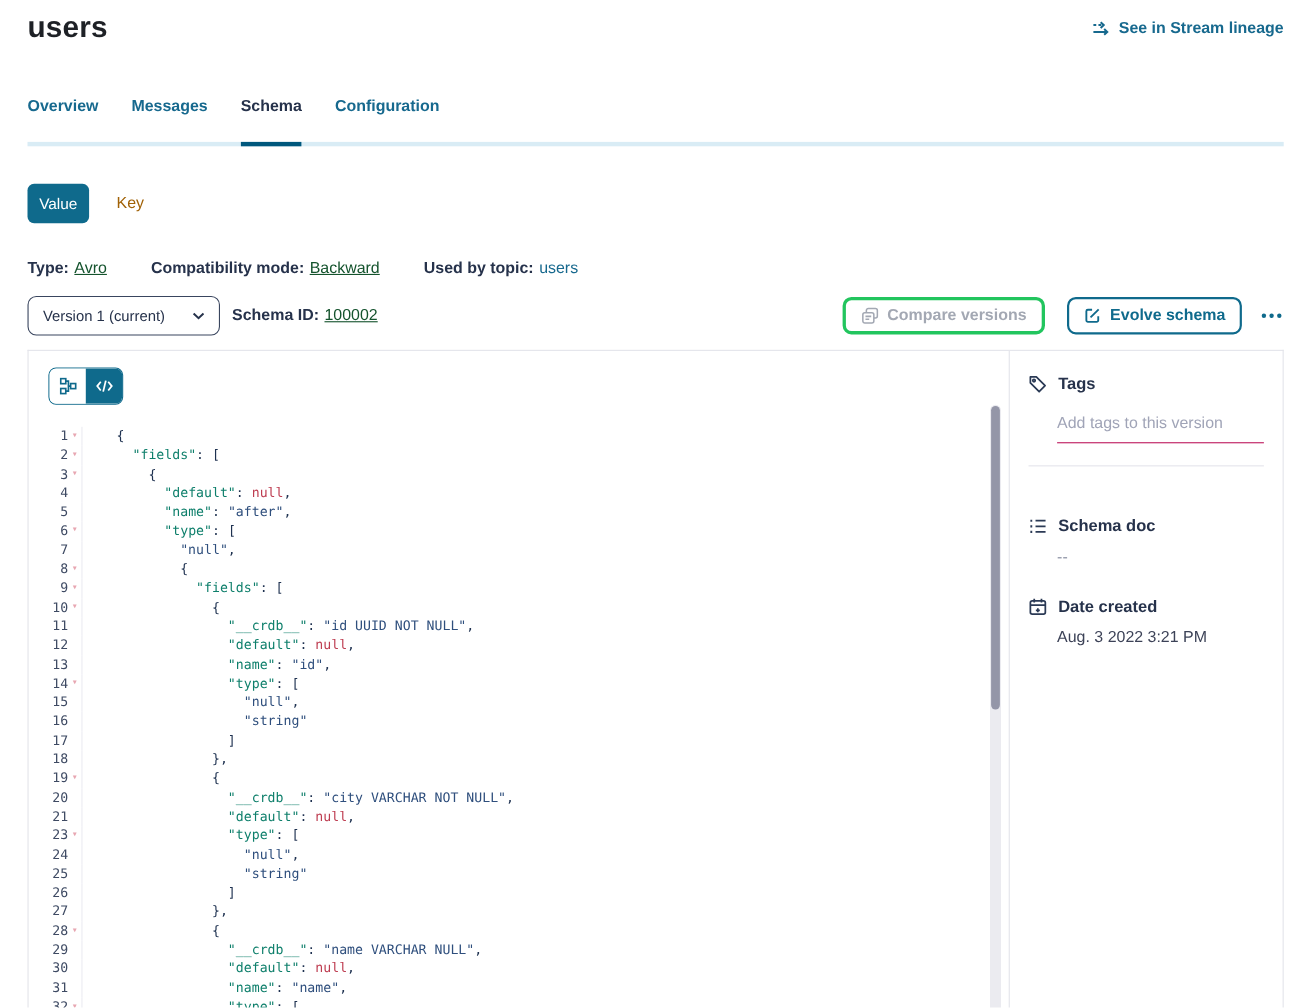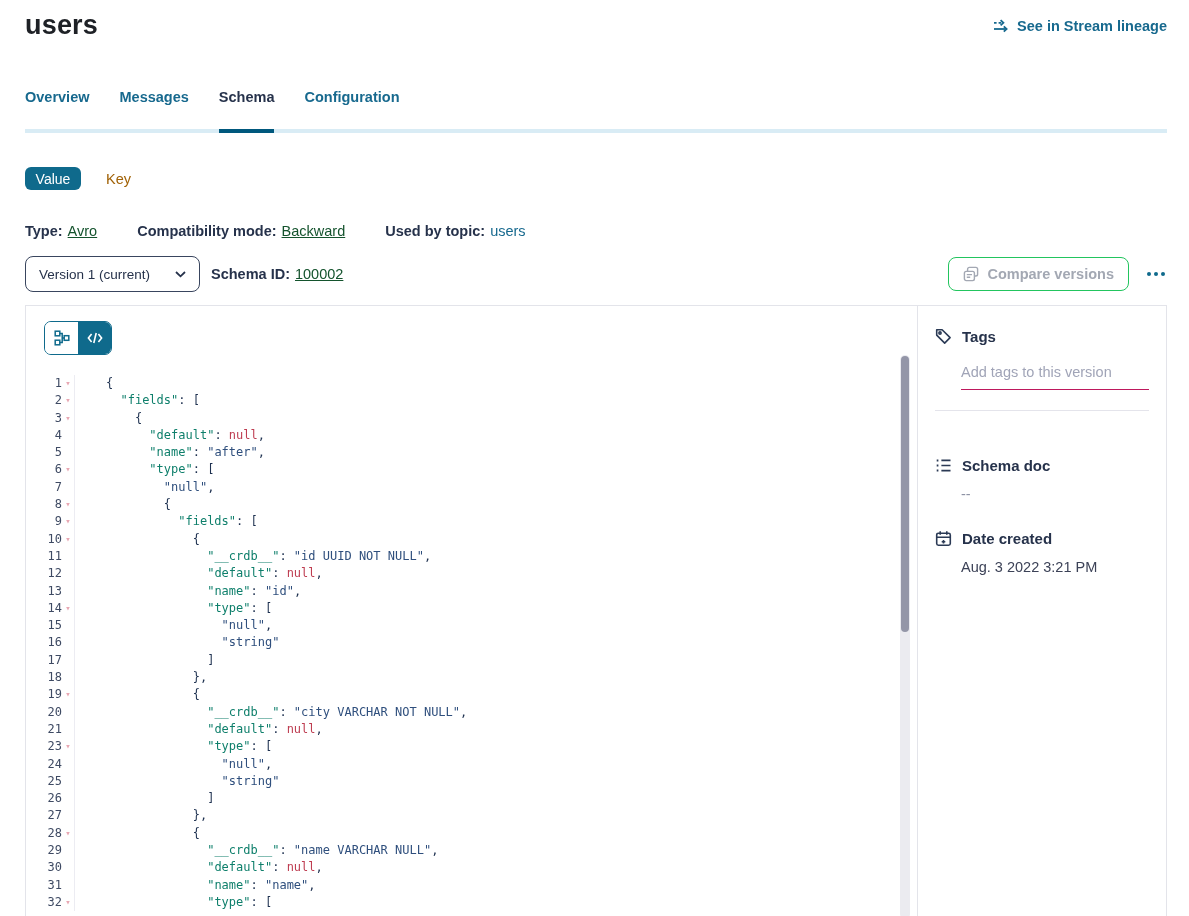--- a/index.html
+++ b/index.html
@@ -12,35 +12,35 @@
   .page-title { font-size: 27px; font-weight: 700; color: #1E2126; letter-spacing: .2px; }
   .lineage-link { display: flex; align-items: center; gap: 7px; color: #17698E; font-size: 14.5px; font-weight: 600; margin-top: 8px; cursor: pointer; text-decoration: none; }
 
   
   .tabs { display: flex; gap: 30px; border-bottom: 4px solid #D9ECF5; margin-top: 48px; }
   .tab { padding-bottom: 24px; margin-bottom: -4px; border-bottom: 4px solid transparent; color: #17698E; font-size: 14.5px; font-weight: 600; cursor: pointer; }
   .tab.active { color: #26324B; border-bottom-color: #00587D; }
 
   
   .serde-row { margin-top: 34px; display: flex; align-items: center; }
-  .btn-value { width: 56px; height: 23px; background: #0F6A8C; color: #fff; border: none; border-radius: 6px; font-size: 14px; font-family: inherit; display: flex; align-items: center; justify-content: center; cursor: pointer; }
+  .btn-value { width: 56px; height: 36px; background: #0F6A8C; color: #fff; border: none; border-radius: 6px; font-size: 14px; font-family: inherit; display: flex; align-items: center; justify-content: center; cursor: pointer; }
   .btn-key { margin-left: 25px; background: none; border: none; color: #a16207; font-size: 14.5px; font-family: inherit; cursor: pointer; }
 
   
   .meta-row { margin-top: 33px; display: flex; gap: 40px; font-size: 14.5px; align-items: center; }
   .meta-item { display: flex; align-items: center; }
   .meta-label { font-weight: 700; color: #26324B; margin-right: 5px; }
   .meta-value { color: #14532d; text-decoration: underline; }
   .link { color: #17698E; cursor: pointer; text-decoration: none; }
 
   
   .version-row { margin-top: 17px; display: flex; align-items: center; }
   .select { width: 175px; height: 36px; border: 1px solid #39455E; border-radius: 8px; display: flex; align-items: center; justify-content: space-between; padding: 0 13px; font-size: 13.5px; color: #26324B; cursor: pointer; background: #fff; }
   .schema-id { margin-left: 11px; font-size: 14.5px; display: flex; align-items: center; }
-  .btn-compare { margin-left: auto; height: 34px; padding: 0 14px; border: 1px solid #22c55e; border-radius: 8px; color: #A3A8B3; font-size: 14.5px; font-weight: 600; display: flex; gap: 8px; align-items: center; background: #fff; font-family: inherit; cursor: default; }
+  .btn-compare { margin-left: auto; height: 34px; padding: 0 14px; border: 3px solid #22c55e; border-radius: 8px; color: #A3A8B3; font-size: 14.5px; font-weight: 600; display: flex; gap: 8px; align-items: center; background: #fff; font-family: inherit; cursor: default; }
   .btn-evolve { margin-left: 20px; height: 34px; padding: 0 13px; border: 2px solid #0F6A8C; border-radius: 8px; color: #0F6A8C; font-weight: 700; font-size: 14.5px; display: flex; gap: 8px; align-items: center; background: #fff; font-family: inherit; cursor: pointer; }
   .overflow { margin-left: 16px; display: flex; gap: 3px; padding: 6px 2px; cursor: pointer; background: none; border: none; }
   .overflow .dot { width: 4px; height: 4px; border-radius: 50%; background: #0F6A8C; }
 
   
   .card { margin-top: 13px; border: 1px solid #E3E4EA; border-bottom: none; display: flex; height: 614px; }
   .code-pane { flex: 1; position: relative; padding: 15px 0 0 18px; overflow: hidden; }
   .view-toggle { display: inline-flex; border: 1px solid #0F6A8C; border-radius: 7px; overflow: hidden; }
   .vt-btn { width: 33px; height: 32px; display: flex; align-items: center; justify-content: center; background: #fff; border: none; cursor: pointer; }
   .vt-btn.active { background: #0F6A8C; }
@@ -136,20 +136,29 @@
     </div>
     <button class="btn-compare">
       <span>
         <svg width="16" height="16" viewBox="0 0 16 16" fill="none" stroke="#A3A8B3" stroke-width="1.4">
           <rect x="4.6" y="1.4" width="10" height="8.6" rx="1.8"></rect>
           <rect x="1.4" y="5.4" width="10" height="9.2" rx="1.8" fill="#fff"></rect>
           <path d="M3.8 8.6h5.2M3.8 11.2h3.4"></path>
         </svg>
       </span>
       <span>Compare versions</span>
+    </button>
+    <button class="btn-evolve">
+      <span>
+        <svg width="16" height="16" viewBox="0 0 16 16" fill="none" stroke="#0F6A8C" stroke-width="1.7">
+          <path d="M13.4 8.6v3.6a1.4 1.4 0 0 1-1.4 1.4H4a1.4 1.4 0 0 1-1.4-1.4V4A1.4 1.4 0 0 1 4 2.6h3.8"></path>
+          <path d="M6.4 9.6 13.8 2.2"></path>
+        </svg>
+      </span>
+      <span>Evolve schema</span>
     </button>
     <button class="overflow">
       <span class="dot"></span>
       <span class="dot"></span>
       <span class="dot"></span>
     </button>
   </div>
 
   <div class="card">
 

